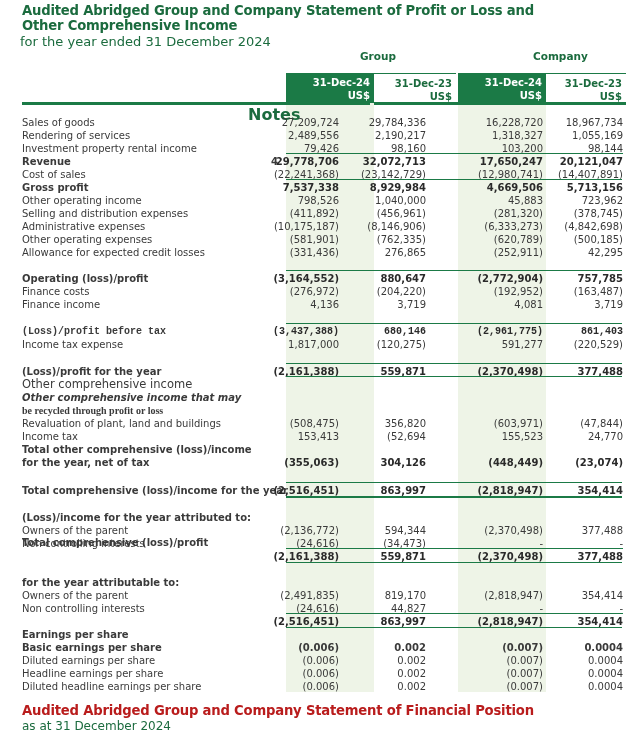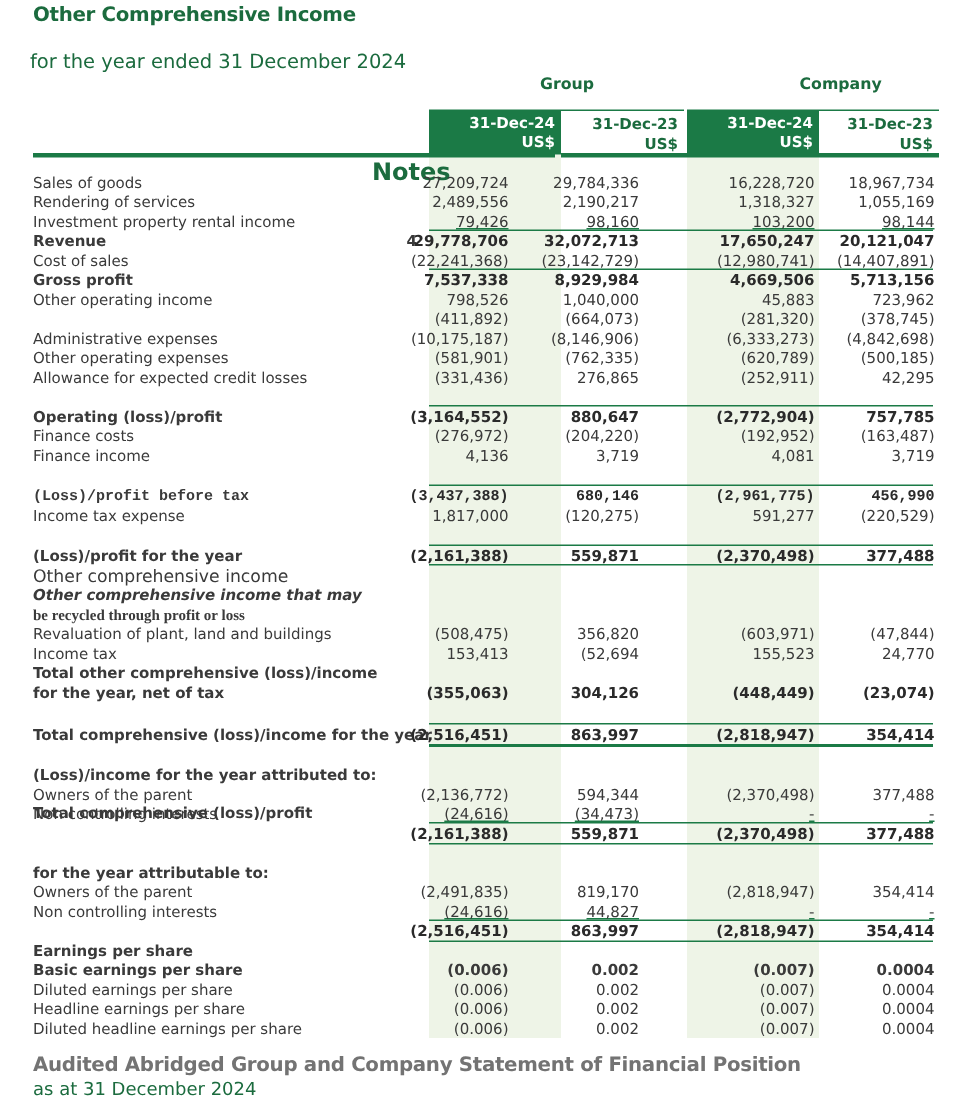--- a/index.html
+++ b/index.html
@@ -34,28 +34,29 @@
   .row .lbl { position: absolute; left: 22px; white-space: nowrap; color: #3a3a3a; }
   .row .note { position: absolute; left: 270px; width: 8px; text-align: right; font-weight: bold; }
   .row .v { position: absolute; text-align: right; width: 110px; white-space: nowrap; }
   .v0 { left: 229px; } .v1 { left: 316px; } .v2 { left: 433px; } .v3 { left: 513px; }
   .bold { font-weight: bold; color: #2a2a2a; }
   .big { font-size: 11.5px; }
   .rule { position: absolute; left: 286px; width: 336px; height: 1px; background: #1b7a46; }
   .rule.thick { height: 2px; }
   .ul { text-decoration: underline; text-decoration-color: #1b7a46; }
   .title2 {
-    position: absolute; left: 22px; top: 703px; font-weight: bold; font-size: 13.2px; color: #737373; letter-spacing: -0.2px;
+    position: absolute; left: 22px; top: 703px; font-weight: bold; font-size: 13.2px; color: #b91c1c; letter-spacing: -0.2px;
   }
   .subtitle2 { position: absolute; left: 22px; top: 719px; font-size: 12px; color: #1b6b3e; }
 </style>
 </head>
 <body>
 
 <div class="title">
+  <div>Audited Abridged Group and Company Statement of Profit or Loss and</div>
   <div>Other Comprehensive Income</div>
 </div>
 <div class="subtitle">for the year ended 31 December 2024</div>
 
 <div class="strip" style="left:286px; top:103px; width:88px; height:589px;"></div>
 <div class="strip" style="left:458px; top:103px; width:88px; height:589px;"></div>
 
 <div class="grp-label" style="left:360px;">Group</div>
 <div class="grp-label" style="left:533px;">Company</div>
 <div class="notes-hdr" style="left:248px;">Notes</div>
@@ -124,22 +125,23 @@
       <span class="v v3 bold">5,713,156</span>
     </div>
     <div class="row" style="top: 194px;">
       <span class="lbl">Other operating income</span>
       <span class="v v0">798,526</span>
       <span class="v v1">1,040,000</span>
       <span class="v v2">45,883</span>
       <span class="v v3">723,962</span>
     </div>
     <div class="row" style="top: 207px;">
+      <span class="lbl">Selling and distribution expenses</span>
       <span class="v v0">(411,892)</span>
-      <span class="v v1">(664,073)</span>
+      <span class="v v1">(456,961)</span>
       <span class="v v2">(281,320)</span>
       <span class="v v3">(378,745)</span>
     </div>
     <div class="row" style="top: 220px;">
       <span class="lbl">Administrative expenses</span>
       <span class="v v0">(10,175,187)</span>
       <span class="v v1">(8,146,906)</span>
       <span class="v v2">(6,333,273)</span>
       <span class="v v3">(4,842,698)</span>
     </div>
@@ -176,21 +178,21 @@
       <span class="v v0">4,136</span>
       <span class="v v1">3,719</span>
       <span class="v v2">4,081</span>
       <span class="v v3">3,719</span>
     </div>
     <div class="row" style="top: 325px; font-family: Liberation Mono, monospace;">
       <span class="lbl bold">(Loss)/profit before tax</span>
       <span class="v v0 bold">(3,437,388)</span>
       <span class="v v1 bold">680,146</span>
       <span class="v v2 bold">(2,961,775)</span>
-      <span class="v v3 bold">456,990</span>
+      <span class="v v3 bold">861,403</span>
     </div>
     <div class="row" style="top: 338px;">
       <span class="lbl">Income tax expense</span>
       <span class="v v0">1,817,000</span>
       <span class="v v1">(120,275)</span>
       <span class="v v2">591,277</span>
       <span class="v v3">(220,529)</span>
     </div>
     <div class="row" style="top: 365px;">
       <span class="lbl bold">(Loss)/profit for the year</span>

